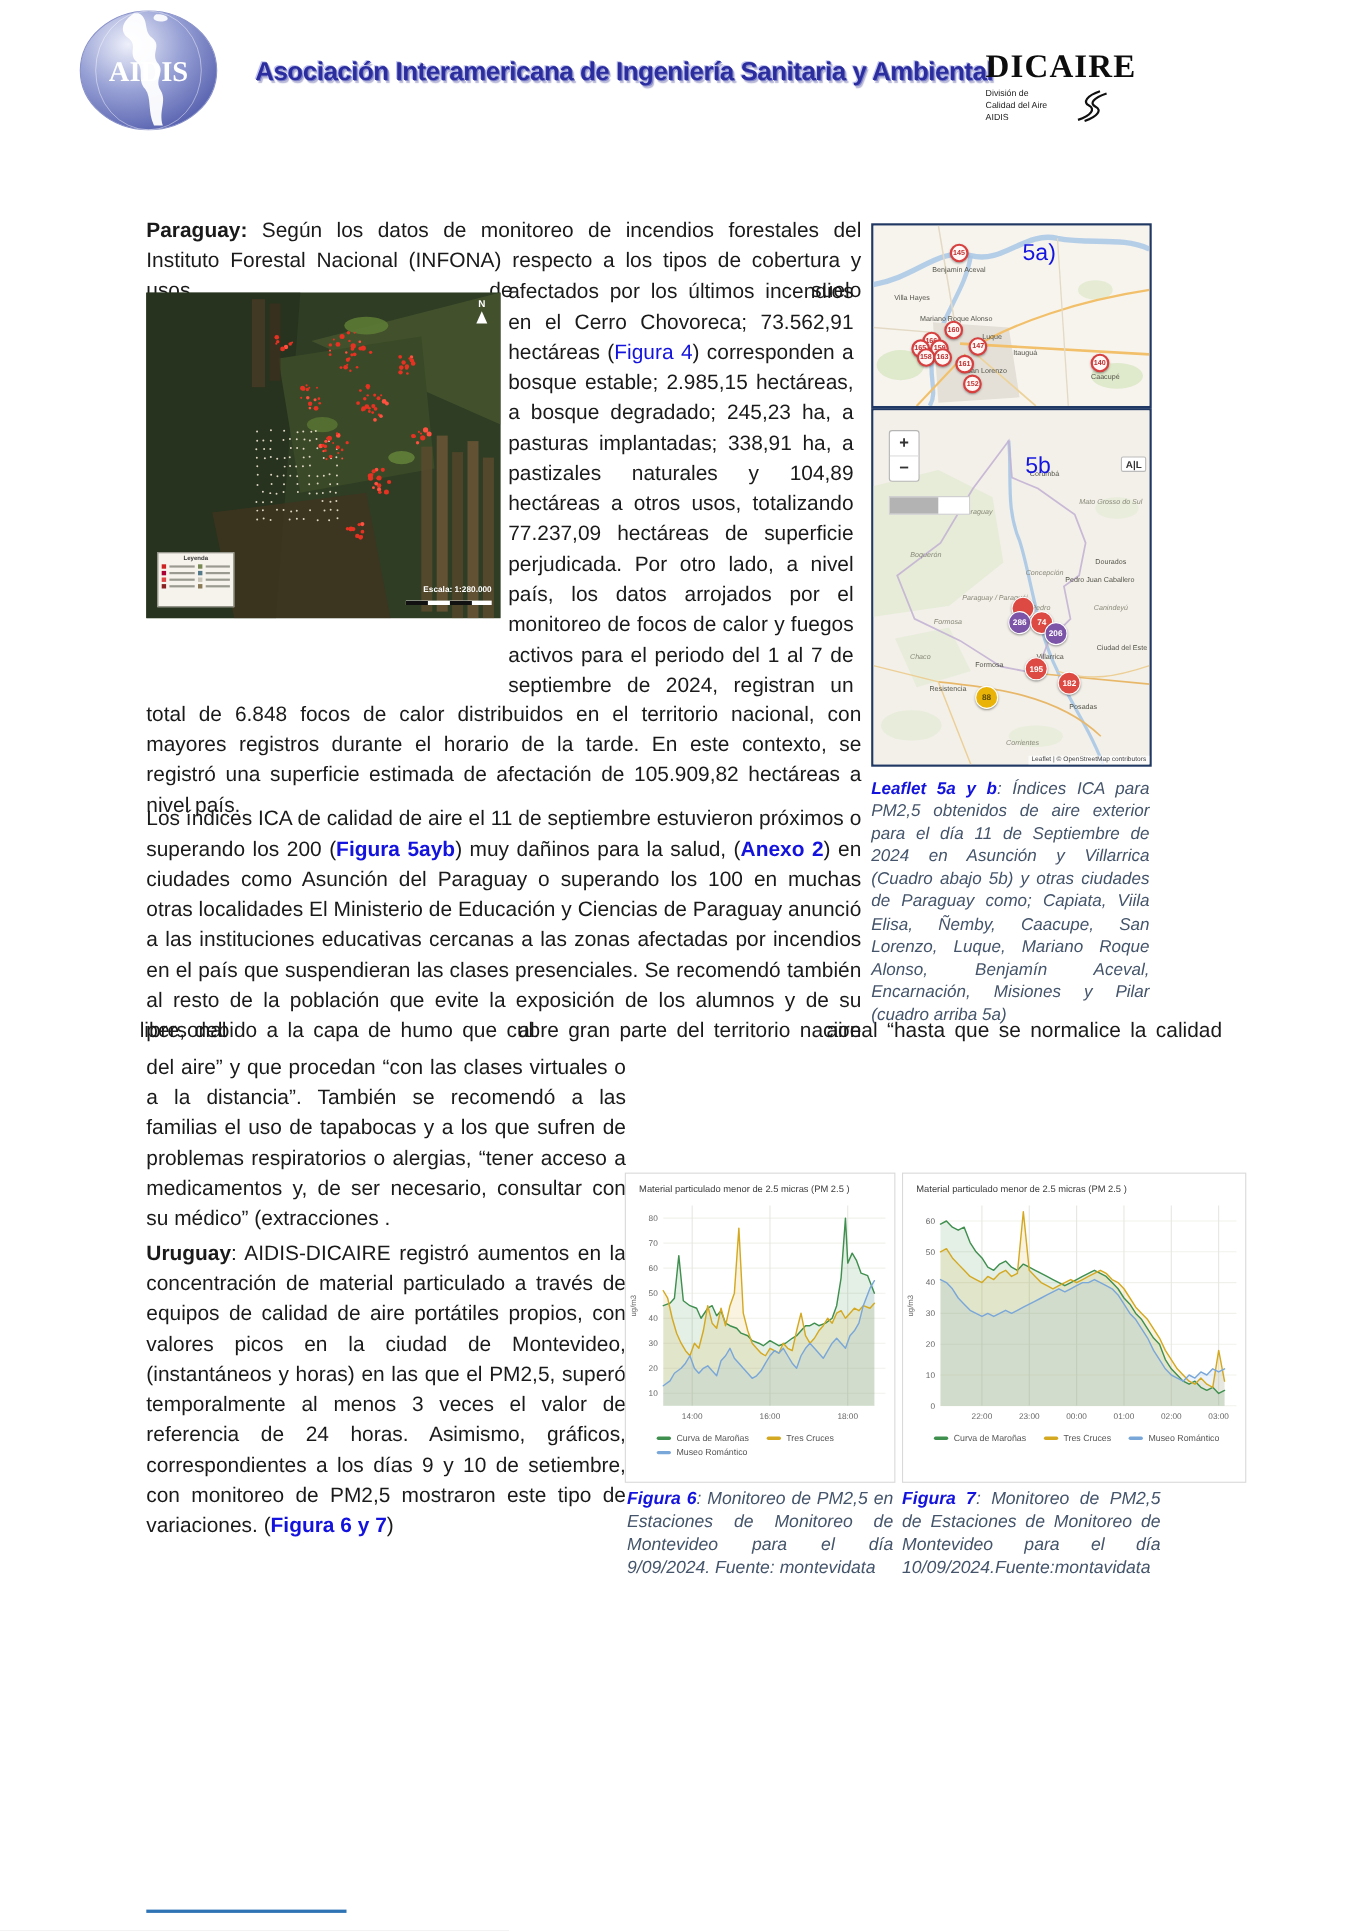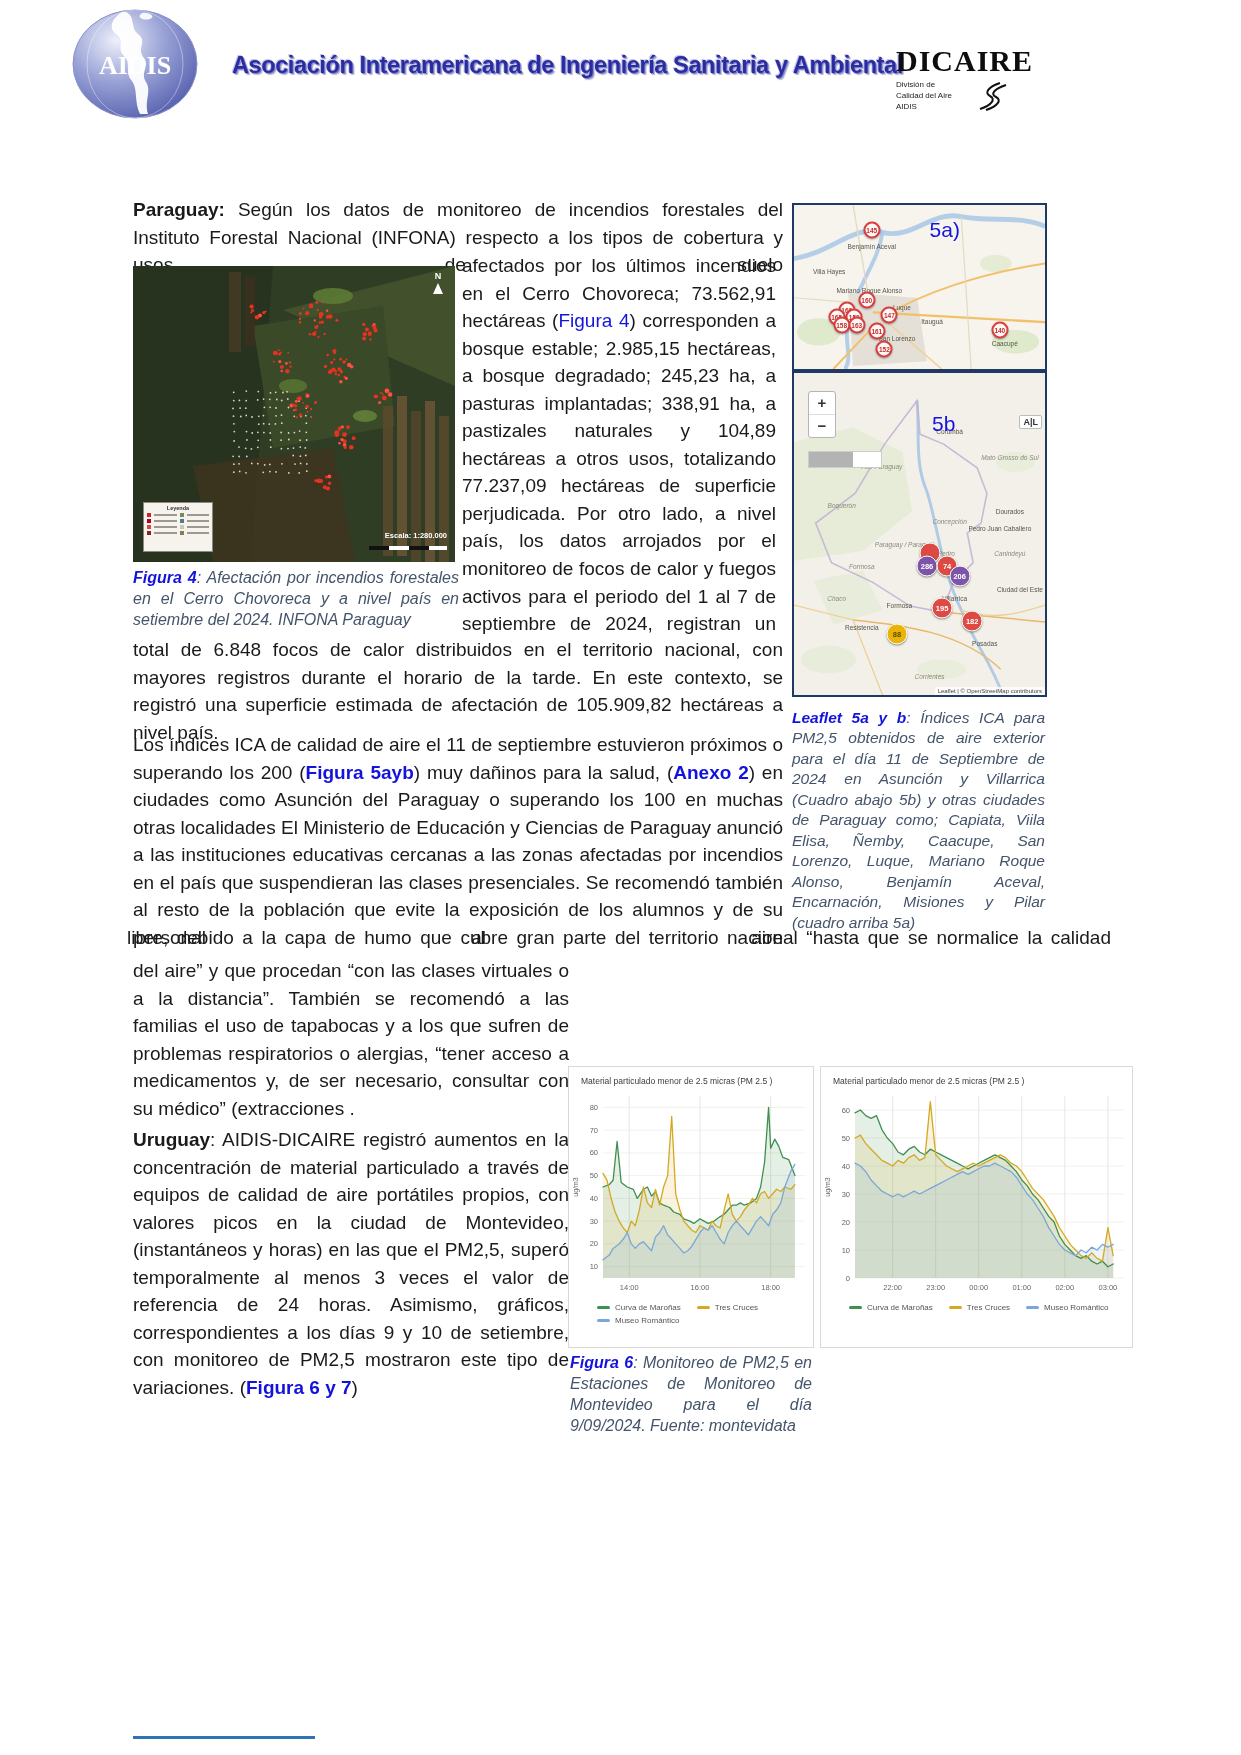--- a/index.html
+++ b/index.html
@@ -401,23 +401,20 @@
           <span class="lg-sq" style="background:#822"></span>
           <span class="lg-ln"></span>
           <span class="lg-sq" style="background:#8a7a55;"></span>
           <span class="lg-ln"></span>
         </div>
     </div>
     <div class="sat-scale">Escala: 1:280.000</div>
     <div class="sat-scalebar"></div>
   </div>
 
-  <div class="cap" style="left:133px;top:567px;width:326px;">
-    <span class="figlabel">Figura 4</span><span>: Afectación por incendios forestales en el Cerro Chovoreca y a nivel país en setiembre del 2024. INFONA Paraguay</span>
-  </div>
 
   <div class="bt jlast" style="left:462px;top:252px;width:314px;"><span>afectados por los últimos incendios en el Cerro Chovoreca; 73.562,91 hectáreas (</span><span class="link">Figura 4</span><span>) corresponden a bosque estable; 2.985,15 hectáreas, a bosque degradado; 245,23 ha, a pasturas implantadas; 338,91 ha, a pastizales naturales y 104,89 hectáreas a otros usos, totalizando 77.237,09 hectáreas de superficie perjudicada. Por otro lado, a nivel país, los datos arrojados por el monitoreo de focos de calor y fuegos activos para el periodo del 1 al 7 de septiembre de 2024, registran un</span></div>
 
   <p class="bt" style="left:133px;top:636px;width:650px;margin:0;"><span>total de 6.848 focos de calor distribuidos en el territorio nacional, con mayores registros durante el horario de la tarde. En este contexto, se registró una superficie estimada de afectación de 105.909,82 hectáreas a nivel país.</span></p>
 
   <p class="bt jlast" style="left:133px;top:731px;width:650px;margin:0;"><span>Los índices ICA de calidad de aire el 11 de septiembre estuvieron próximos o superando los 200 (</span><span class="bold link">Figura 5ayb</span><span>) muy dañinos para la salud, (</span><span class="bold link">Anexo 2</span><span>) en ciudades como Asunción del Paraguay o superando los 100 en muchas otras localidades El Ministerio de Educación y Ciencias de Paraguay anunció a las instituciones educativas cercanas a las zonas afectadas por incendios en el país que suspendieran las clases presenciales. Se recomendó también al resto de la población que evite la exposición de los alumnos y de su personal al aire</span></p>
 
   <p class="bt jlast" style="left:127px;top:924px;width:984px;margin:0;"><span>libre, debido a la capa de humo que cubre gran parte del territorio nacional “hasta que se normalice la calidad</span></p>
 
   <p class="bt" style="left:133px;top:957px;width:436px;margin:0;"><span>del aire” y que procedan “con las clases virtuales o a la distancia”. También se recomendó a las familias el uso de tapabocas y a los que sufren de problemas respiratorios o alergias, “tener acceso a medicamentos y, de ser necesario, consultar con su médico” (extracciones .</span></p>
@@ -597,15 +594,18 @@
         <span class="lgit"><span class="sw" style="background: rgb(63, 143, 79);"></span>Curva de Maroñas</span>
         <span class="lgit"><span class="sw" style="background: rgb(212, 169, 33);"></span>Tres Cruces</span>
         <span class="lgit"><span class="sw" style="background: rgb(122, 167, 217);"></span>Museo Romántico</span>
       </div>
   </div>
 
   <div class="cap" style="left:570px;top:1352px;width:242px;">
     <span class="figlabel">Figura 6</span><span>: Monitoreo de PM2,5 en Estaciones de Monitoreo de Montevideo para el día 9/09/2024. Fuente: montevidata</span>
   </div>
 
+  <div class="cap" style="left:820px;top:1352px;width:235px;">
+    <span class="figlabel">Figura 7</span><span>: Monitoreo de PM2,5 de Estaciones de Monitoreo de Montevideo para el día 10/09/2024.Fuente:montavidata</span>
+  </div>
 
   <div class="footline"></div>
 </div>
 
 </body></html>

